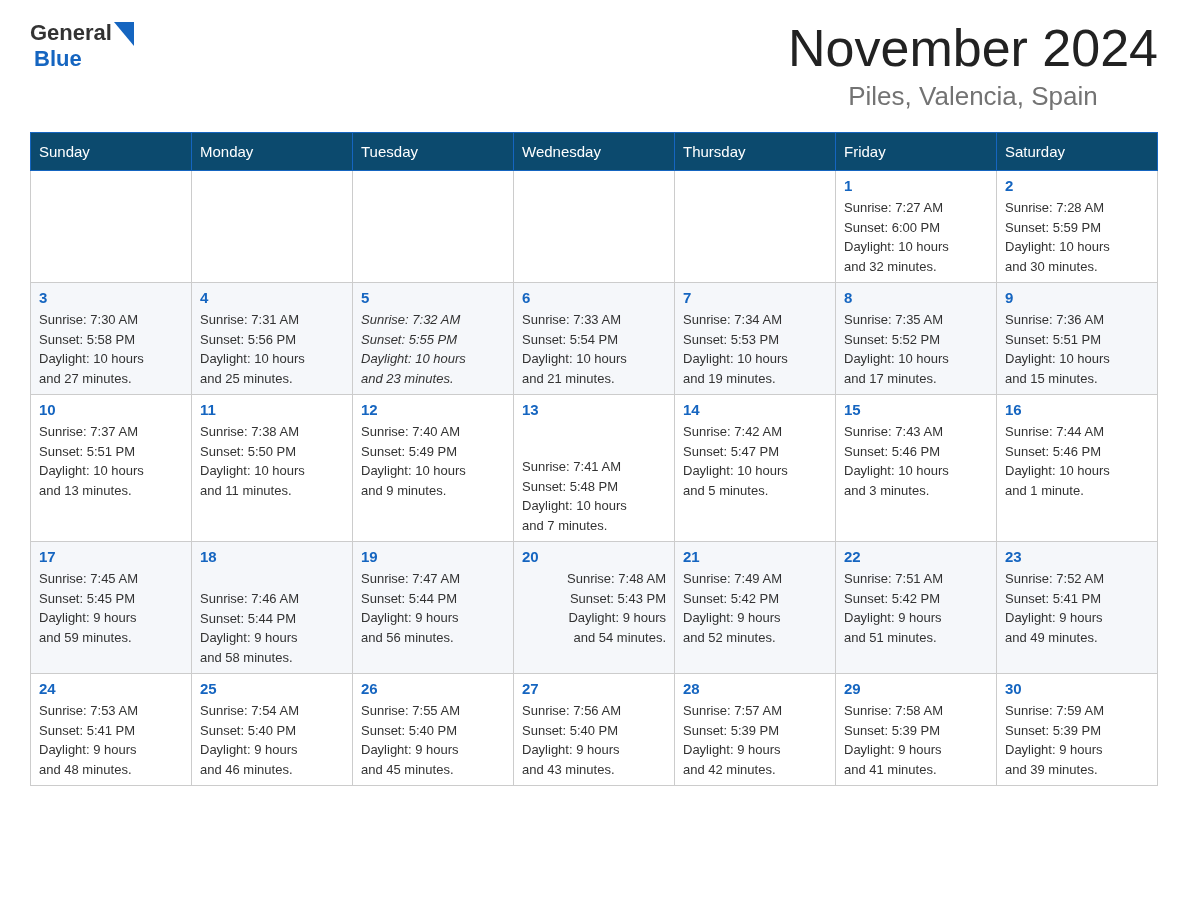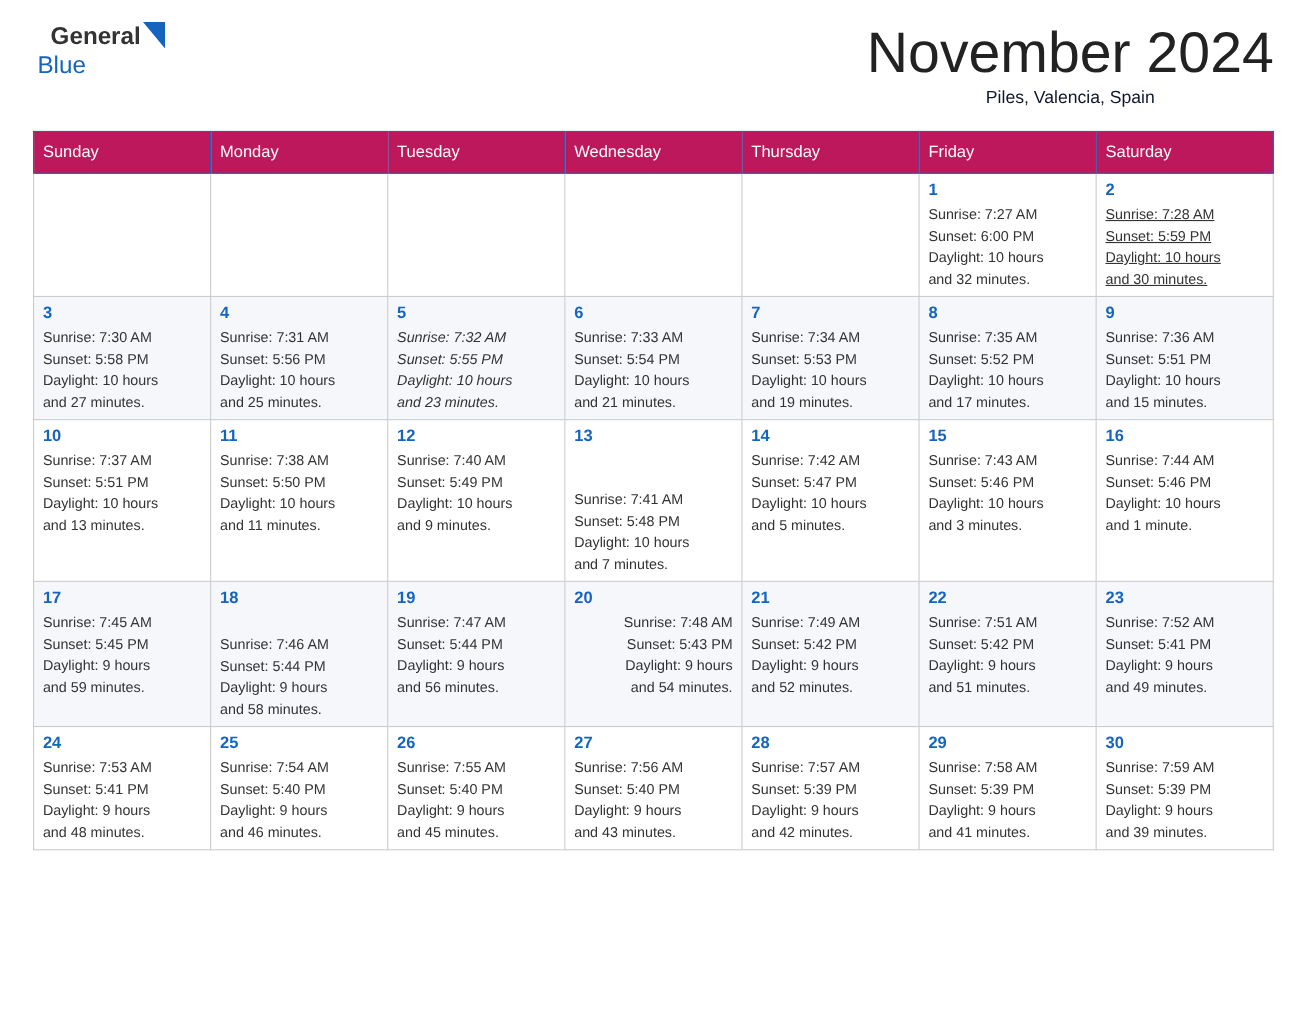--- a/index.html
+++ b/index.html
@@ -15,35 +15,34 @@
       justify-content: space-between;
       align-items: flex-start;
       margin-bottom: 20px;
     }
     .logo-wrapper {
       display: flex;
       flex-direction: column;
     }
     .logo-line1 {
       display: flex;
-      align-items: flex-start;
-      margin-left: 16px;
+      align-items: flex-end;
     }
     .title-area {
       text-align: center;
     }
     .calendar-title {
       font-size: 52px;
       font-weight: 300;
       color: #222;
       line-height: 1.1;
     }
     .calendar-subtitle {
-      font-size: 16px;
-      color: #0f172a;
+      font-size: 26px;
+      color: #737373;
       margin-top: 4px;
     }
     .calendar {
       width: 100%;
       border-collapse: collapse;
       border: 1px solid #aaa;
     }
     .calendar th {
       background-color: #1565c0;
       color: #ffffff;
@@ -78,36 +77,36 @@
     .empty-cell {
       background: #f9f9f9;
     }
     tr:nth-child(even) td {
       background-color: #f5f7fa;
     }
     tr:nth-child(odd) td {
       background-color: #ffffff;
     }
     .calendar thead tr th {
-      background-color: #be185d;
+      background-color: #0c4a6e;
     }
   </style>
 </head>
 <body>
 
 <div class="header">
   <div class="logo-wrapper">
     <div class="logo-line1">
       <span style="font-size:22px;font-weight:bold;color:#333;">General</span>
       <svg width="20" height="24" viewBox="0 0 20 24" style="margin: 0 2px;">
         <polygon points="0,0 20,0 20,24" fill="#1565c0"></polygon>
       </svg>
     </div>
     <div style="margin-left:4px;">
-      <span style="font-size:22px;font-weight:normal;color:#1565c0;">Blue</span>
+      <span style="font-size:22px;font-weight:bold;color:#1565c0;">Blue</span>
     </div>
   </div>
   <div class="title-area">
     <div class="calendar-title">November 2024</div>
     <div class="calendar-subtitle">Piles, Valencia, Spain</div>
   </div>
 </div>
 
 <table class="calendar">
   <thead>
@@ -130,21 +129,21 @@
         <td class="empty-cell"></td>
         <td>
           <span class="day-number">1</span>
           <div class="day-info" style="white-space: pre-line;">Sunrise: 7:27 AM
 Sunset: 6:00 PM
 Daylight: 10 hours
 and 32 minutes.</div>
         </td>
         <td>
           <span class="day-number">2</span>
-          <div class="day-info" style="white-space: pre-line; text-decoration: underline;">Sunrise: 7:28 AM
+          <div class="day-info" style="white-space: pre-line;">Sunrise: 7:28 AM
 Sunset: 5:59 PM
 Daylight: 10 hours
 and 30 minutes.</div>
         </td>
       </tr>
       <tr>
         <td>
           <span class="day-number">3</span>
           <div class="day-info" style="white-space: pre-line;">Sunrise: 7:30 AM
 Sunset: 5:58 PM

